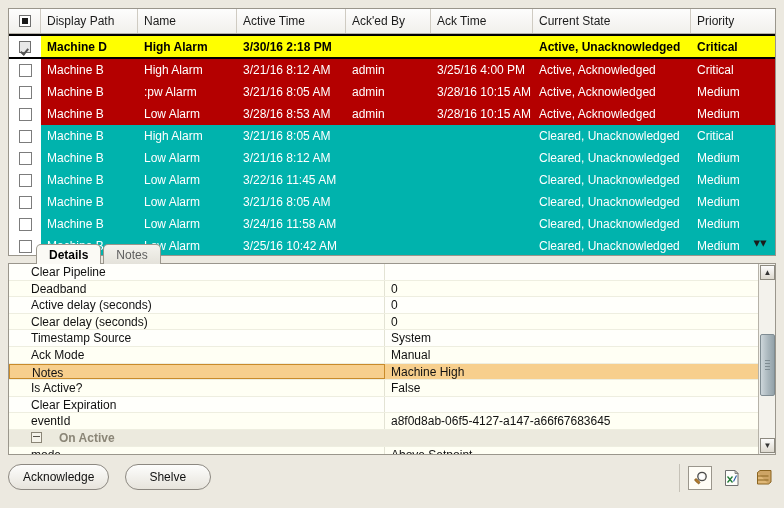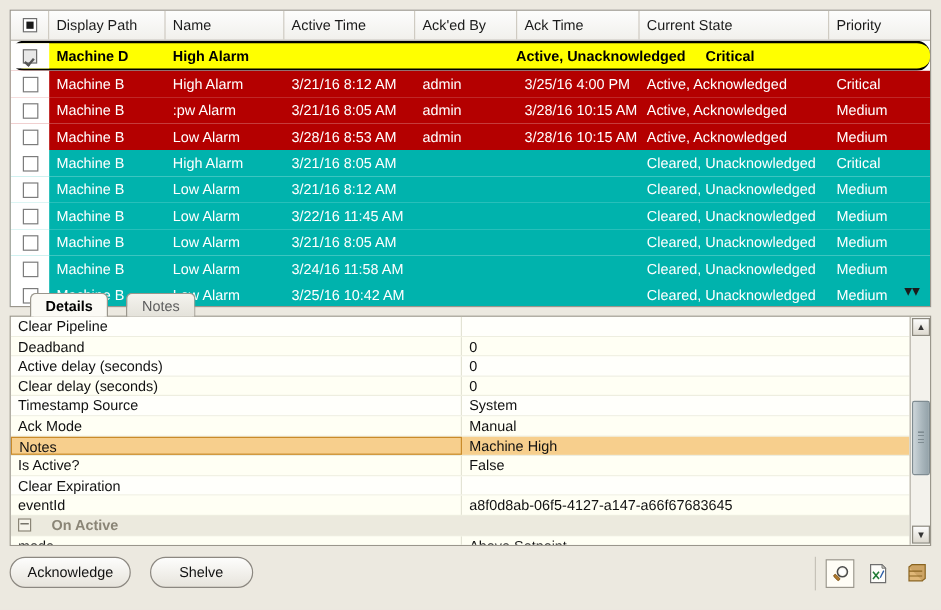--- a/index.html
+++ b/index.html
@@ -38,43 +38,43 @@
     border:solid #555;border-width:0 2px 2px 0;transform:rotate(40deg);}
   .rowchk{width:13px;height:13px;border:1px solid #7c7c7c;background:#fff;
     display:inline-block;box-sizing:border-box;}
 
   .rows{position:relative;}
   .row{display:flex;height:22px;align-items:stretch;box-sizing:border-box;}
   .row .cell{box-sizing:border-box;padding:4px 6px;white-space:nowrap;overflow:hidden;
     font-size:12px;line-height:14px;}
   .row .c-chk{display:flex;align-items:center;justify-content:center;background:#fff;}
   .row.sel{background:#ffff00;color:#000;font-weight:bold;
-    border-top:2px solid #000;border-bottom:2px solid #000;height:25px;border-radius:11px;}
+    border-top:2px solid #000;border-bottom:2px solid #000;height:25px;}
   .row.sel .cell{padding-top:4px;}
   .row.red{background:#b40000;color:#fff;}
   .row.teal{background:#00b3ad;color:#fff;}
 
   .expand-chev{position:absolute;right:4px;top:222px;width:22px;height:22px;
     display:flex;align-items:center;justify-content:center;color:#1b1b1b;
     font-size:13px;line-height:9px;z-index:5;}
   .expand-chev span{display:block;margin:-3px 0;}
 
   
-  .tabs{position:absolute;left:25px;top:244px;display:flex;align-items:flex-start;z-index:10;gap:13px;}
+  .tabs{position:absolute;left:36px;top:244px;display:flex;align-items:flex-start;z-index:10;}
   .tab{height:20px;padding:3px 12px 0 12px;box-sizing:border-box;font-size:12px;
     border:1px solid #9a968c;border-bottom:none;border-radius:5px 5px 0 0;margin-right:2px;}
   .tab.active{background:#fbfaf5;color:#000;font-weight:bold;position:relative;z-index:2;}
   .tab.inactive{background:linear-gradient(#f4f3ee,#e4e2da);color:#5d5d5d;}
 
   
   .details{position:absolute;left:8px;top:263px;width:768px;height:192px;box-sizing:border-box;
     border:1px solid #9a968c;background:#fffff4;overflow:hidden;display:flex;}
   .dgrid{flex:1 1 auto;overflow:hidden;}
   .drow{display:flex;height:16.6px;box-sizing:border-box;border-bottom:1px solid #eeeee0;}
-  .drow .k{width:376px;flex:0 0 376px;box-sizing:border-box;padding:1px 6px;
+  .drow .k{width:376px;flex:0 0 376px;box-sizing:border-box;padding:1px 22px;
     border-right:1px solid #e3e3d4;white-space:nowrap;overflow:hidden;font-size:12px;color:#111;}
   .drow .v{flex:1 1 auto;box-sizing:border-box;padding:1px 6px;white-space:nowrap;
     overflow:hidden;font-size:12px;color:#111;}
   .drow.alt{background:#fffff4;}
   .drow.white{background:#fffffb;}
   .drow.hl{background:#f7cf8d;}
   .drow.hl .k{border:1px solid #c98b2a;box-sizing:border-box;}
   .drow.group{background:#eceade;height:17px;}
   .drow.group .k{border-right:none;color:#8a8576;font-weight:bold;display:flex;align-items:center;gap:17px;}
   .minus{width:9px;height:9px;border:1px solid #8a8576;display:inline-block;position:relative;background:#f5f3ea;}
@@ -126,20 +126,21 @@
       <div class="cell c-prio">Priority</div>
     </div>
 
     <div class="rows" id="alarm-rows">
         <div class="row sel">
           <div class="cell c-chk">
             <span class="box-chk checked"></span>
           </div>
           <div class="cell c-path">Machine D</div>
           <div class="cell c-name">High Alarm</div>
+          <div class="cell c-atime">3/30/16 2:18 PM</div>
           <div class="cell c-ackby"></div>
           <div class="cell c-acktime"></div>
           <div class="cell c-state">Active, Unacknowledged</div>
           <div class="cell c-prio">Critical</div>
         </div>
         <div class="row red">
           <div class="cell c-chk">
             <span class="rowchk"></span>
           </div>
           <div class="cell c-path">Machine B</div>

